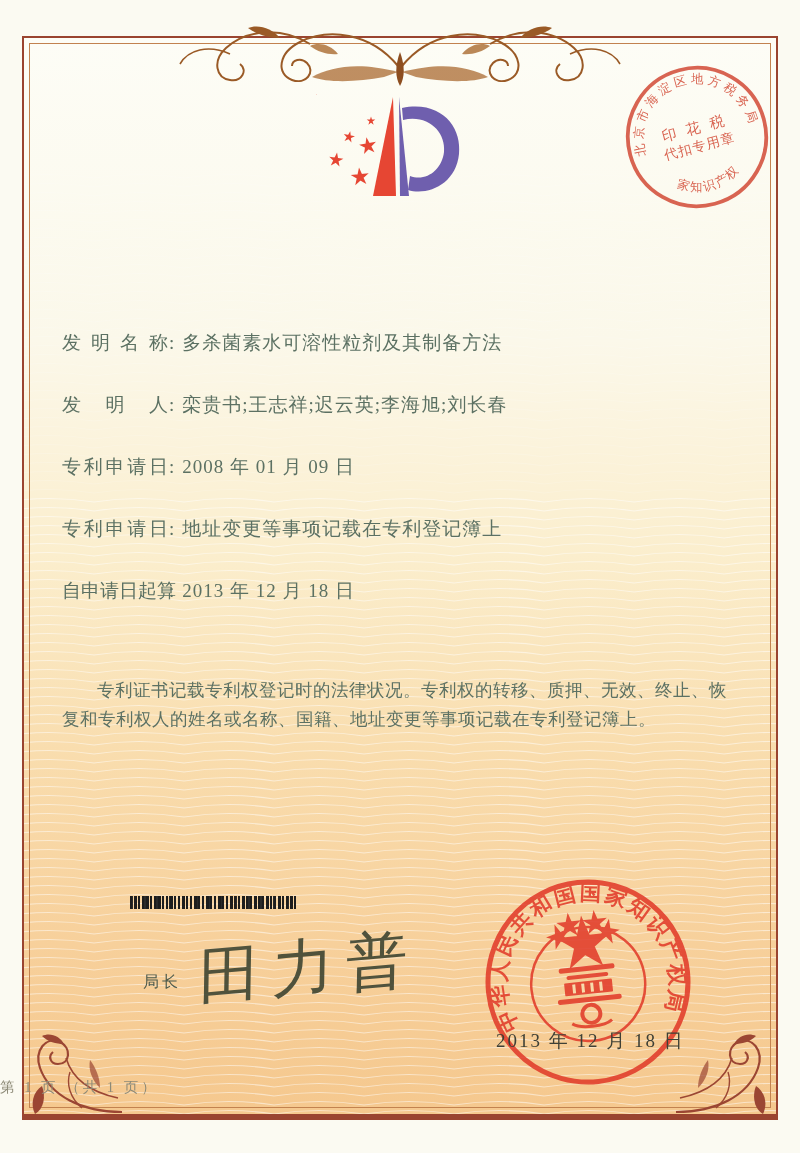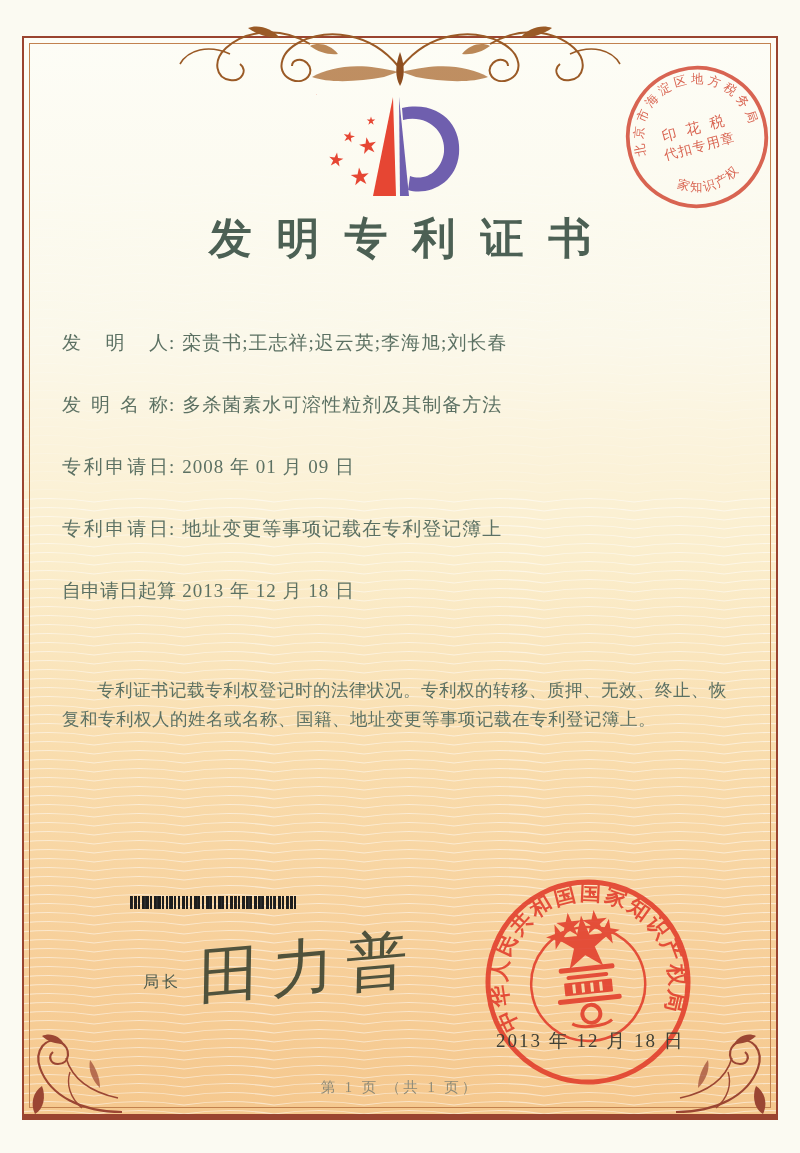--- a/index.html
+++ b/index.html
@@ -29,21 +29,21 @@
     background-image:
       repeating-linear-gradient(90deg,#1d1d1d 0 2px,transparent 2px 4px),
       repeating-linear-gradient(90deg,#1d1d1d 0 1px,transparent 1px 6px),
       repeating-linear-gradient(90deg,#2a2a2a 0 3px,transparent 3px 13px);}
   .sig-title{position:absolute;left:143px;top:972px;font-size:16px;letter-spacing:3px;color:#4c5a4c;}
   .sig-name{position:absolute;left:198px;top:924px;width:260px;font-size:62px;color:#39412f;
     letter-spacing:12px;transform:rotate(-5deg) skewX(-6deg);opacity:.88;white-space:nowrap;}
   .seal-wrap{position:absolute;left:468px;top:862px;width:240px;height:240px;}
   .seal-date{position:absolute;left:496px;top:1028px;font-size:19px;letter-spacing:2px;color:#3e4036;z-index:6;}
   .tax-stamp{position:absolute;left:616px;top:54px;width:162px;height:166px;}
-  .footer{position:absolute;left:0;top:1078px;width:800px;text-align:center;font-size:14.5px;
+  .footer{position:absolute;left:0;top:1078px;width:800px;text-align:left;font-size:14.5px;
     letter-spacing:3px;color:#8d8a77;}
   .logo{position:absolute;left:316px;top:94px;width:175px;height:112px;}
   svg text{font-family:"Liberation Serif","DejaVu Serif",serif;}
 </style>
 </head>
 <body>
 
 <div class="page">
 
   <div class="frame-bg"></div>
@@ -210,28 +210,27 @@
       </text>
       <text font-size="11.5" fill="#d4503c" letter-spacing="1.5" text-anchor="middle">
         <textPath href="#taxBot" startOffset="50%">国家知识产权局</textPath>
       </text>
       <text x="75" y="71" font-size="13.5" fill="#d4503c" text-anchor="middle" letter-spacing="3">印 花 税</text>
       <text x="75" y="88" font-size="12.5" fill="#d4503c" text-anchor="middle" letter-spacing="1">代扣专用章</text>
     </g>
   </svg>
 
 
-  <div class="title">发明专利证书</div>
 
   <div class="fields">
     <div class="field-row">
+      <span class="field-label">发明名称</span><span class="field-colon">:</span><span class="field-value">多杀菌素水可溶性粒剂及其制备方法</span>
+    </div>
+    <div class="field-row">
       <span class="field-label">发明人</span><span class="field-colon">:</span><span class="field-value">栾贵书;王志祥;迟云英;李海旭;刘长春</span>
-    </div>
-    <div class="field-row">
-      <span class="field-label">发明名称</span><span class="field-colon">:</span><span class="field-value">多杀菌素水可溶性粒剂及其制备方法</span>
     </div>
     <div class="field-row">
       <span class="field-label">专利申请日</span><span class="field-colon">:</span><span class="field-value">2008 年 01 月 09 日</span>
     </div>
     <div class="field-row">
       <span class="field-label">专利申请日</span><span class="field-colon">:</span><span class="field-value">地址变更等事项记载在专利登记簿上</span>
     </div>
     <div class="field-row">
       <span class="field-label">自申请日起算</span><span class="field-colon">:</span><span class="field-value">2013 年 12 月 18 日</span>
     </div>

